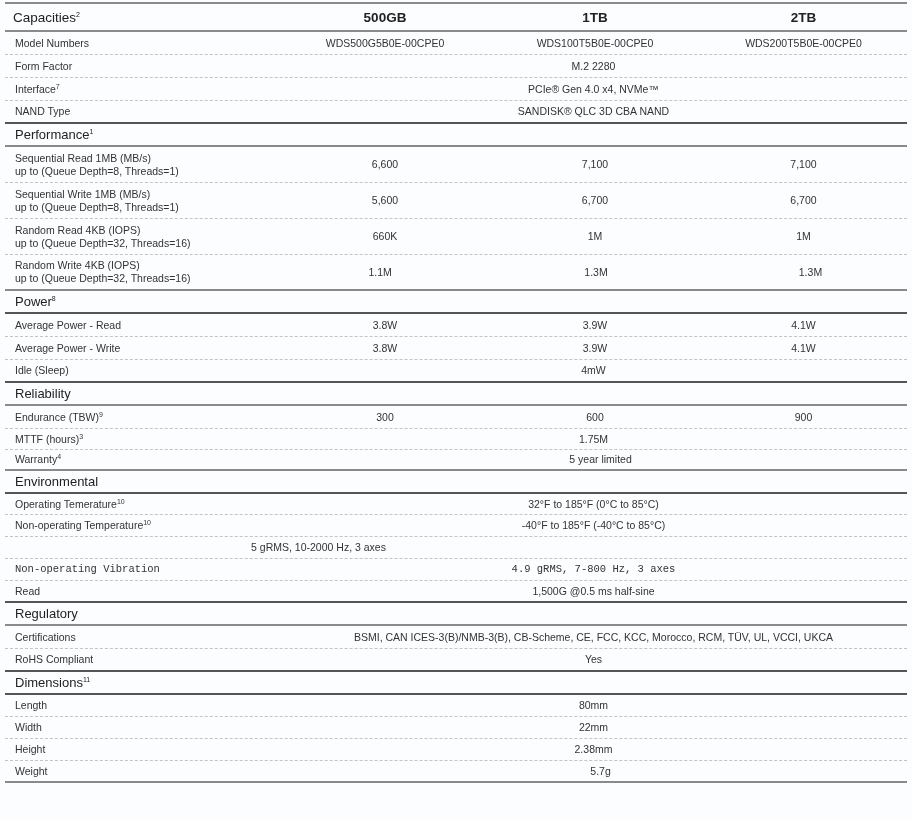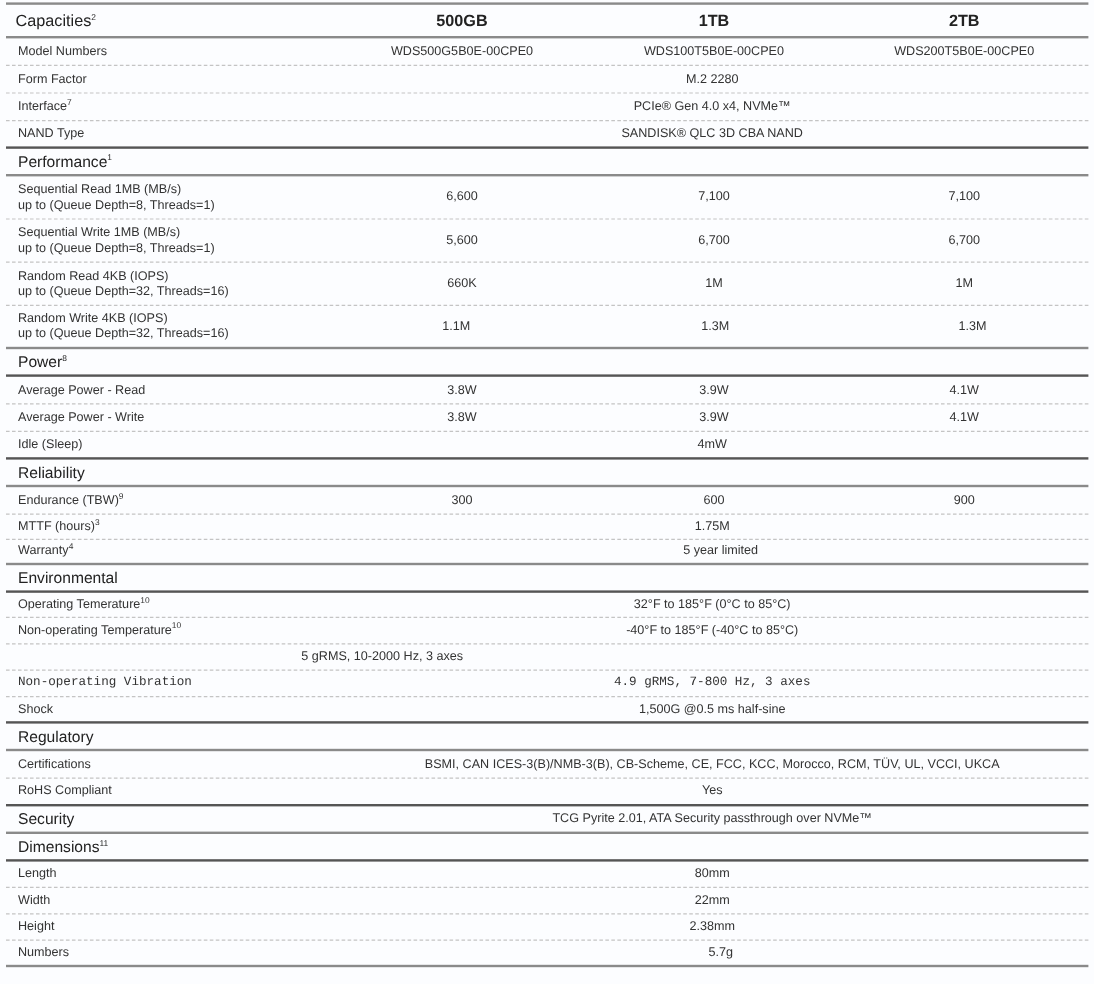--- a/index.html
+++ b/index.html
@@ -148,53 +148,49 @@
     <div class="cell span3">-40°F to 185°F (-40°C to 85°C)</div>
   </div>
   <div class="row r" style="height:22px;">
     <div class="cell span3">5 gRMS, 10-2000 Hz, 3 axes</div>
   </div>
   <div class="row r" style="height:22px;font-family:Liberation Mono, monospace;">
     <div class="label">Non-operating Vibration</div>
     <div class="cell span3">4.9 gRMS, 7-800 Hz, 3 axes</div>
   </div>
   <div class="row r last" style="height:22px;">
-    <div class="label">Shock</div>
+    <div class="label">Read</div>
     <div class="cell span3">1,500G @0.5 ms half-sine</div>
   </div>
 
   <div class="row sec gray">
     <div class="label">Regulatory</div>
   </div>
   <div class="row r">
     <div class="label">Certifications</div>
     <div class="cell span3">BSMI, CAN ICES-3(B)/NMB-3(B), CB-Scheme, CE, FCC, KCC, Morocco, RCM, TÜV, UL, VCCI, UKCA</div>
   </div>
   <div class="row r last">
     <div class="label">RoHS Compliant</div>
     <div class="cell span3">Yes</div>
   </div>
 
-  <div class="row sec gray">
-    <div class="label">Security</div>
-    <div class="cell span3">TCG Pyrite 2.01, ATA Security passthrough over NVMe™</div>
-  </div>
 
   <div class="row sec">
     <div class="label"><span>Dimensions</span><sup>11</sup></div>
   </div>
   <div class="row r" style="height:22px;">
     <div class="label">Length</div>
     <div class="cell span3">80mm</div>
   </div>
   <div class="row r" style="height:22px;">
     <div class="label">Width</div>
     <div class="cell span3">22mm</div>
   </div>
   <div class="row r" style="height:22px;">
     <div class="label">Height</div>
     <div class="cell span3">2.38mm</div>
   </div>
   <div class="row r last gray" style="height:22px;">
-    <div class="label">Numbers</div>
+    <div class="label">Weight</div>
     <div class="cell span3">5.7g</div>
   </div>
 </div>
 
 </body></html>

